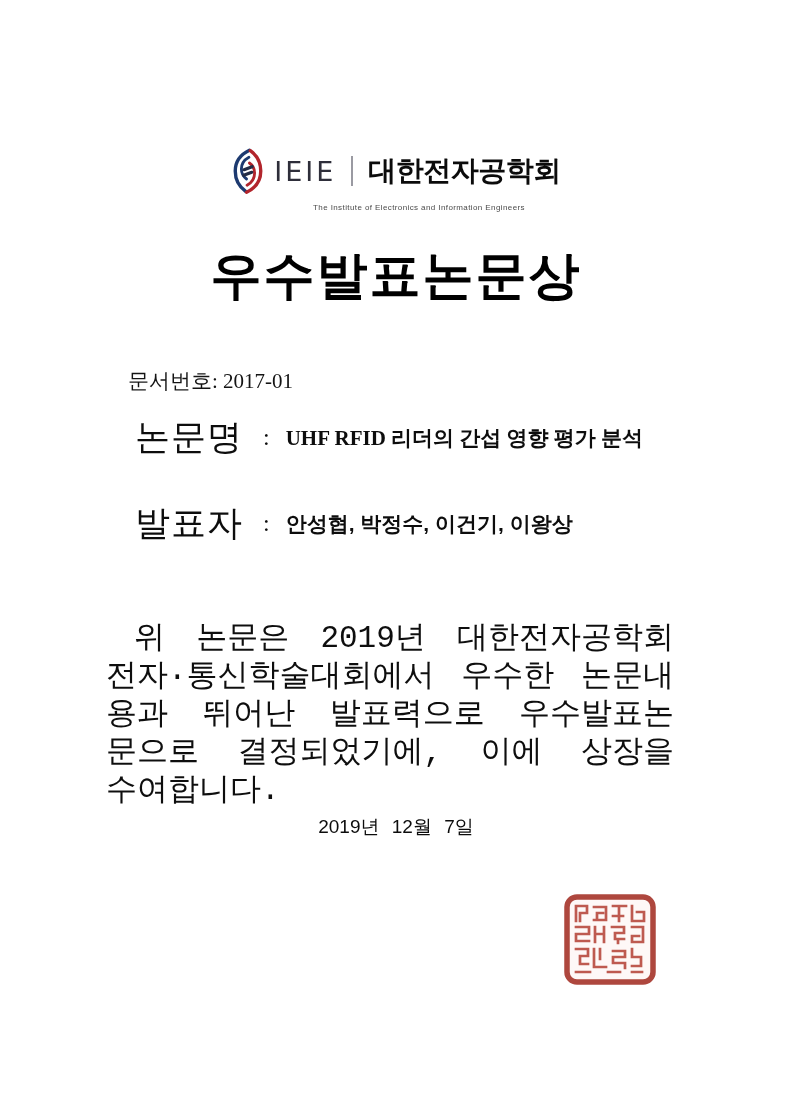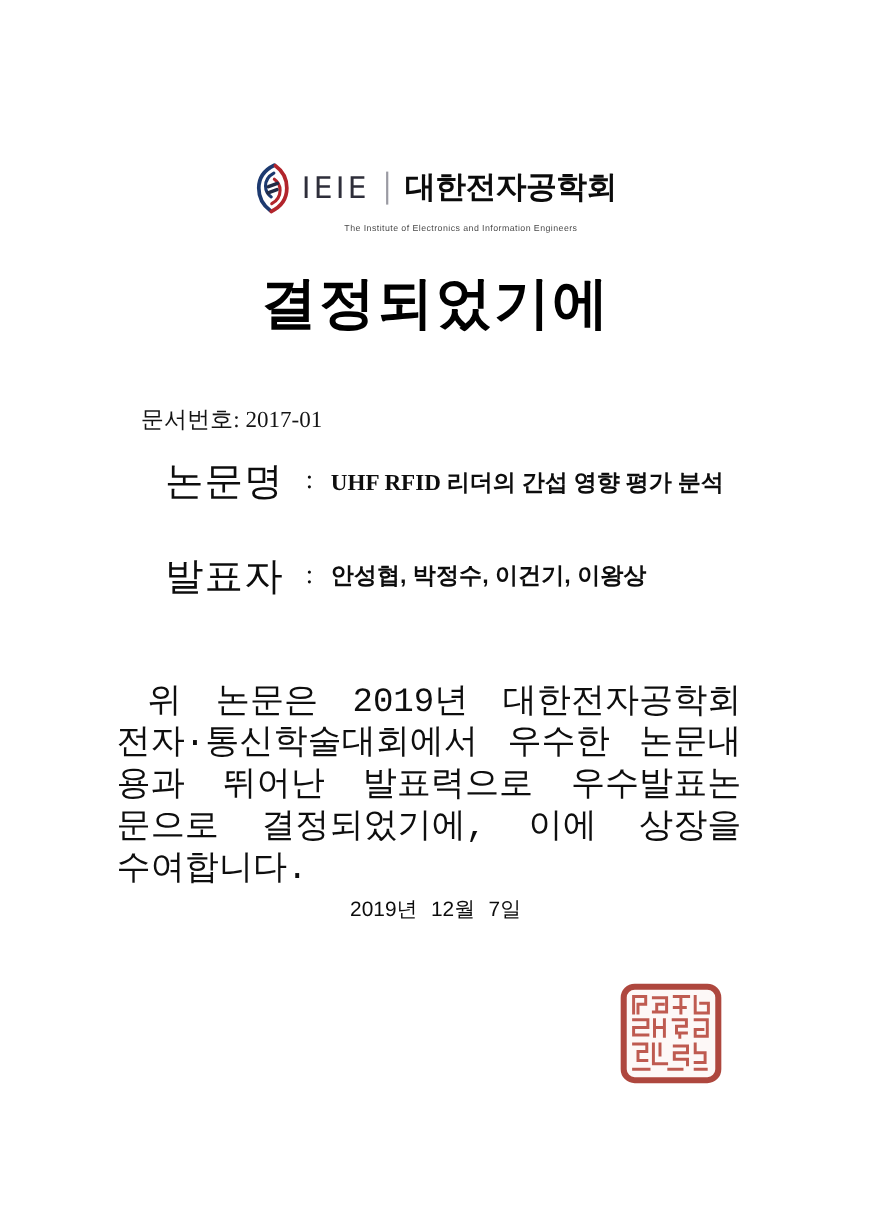--- a/index.html
+++ b/index.html
@@ -24,21 +24,21 @@
   .logo-row { display: flex; align-items: center; gap: 9px; }
   .logo-icon { width: 34px; height: 50px; display: block; }
   .logo-acronym {
     font-family: "DejaVu Sans", sans-serif;
     font-size: 27px; font-weight: 500; letter-spacing: 3px;
     color: #2e2e3a; line-height: 1;
   }
   .logo-divider { width: 2px; height: 30px; background: #9a9aa2; margin: 0 6px; }
   .logo-orgname {
     font-size: 28px; font-weight: 800; color: #0b0b0b;
-    font-family: Liberation Serif, serif; line-height: 1; letter-spacing: -0.5px;
+    font-family: Liberation Sans, sans-serif; line-height: 1; letter-spacing: -0.5px;
   }
   .logo-tagline {
     margin-top: 7px; margin-left: 46px;
     font-size: 8px; color: #4b4b4b; letter-spacing: 0.4px;
     font-family: "Liberation Sans", sans-serif;
   }
 
   
   .award-title {
     position: absolute; top: 242px; left: 0; right: 0;
@@ -49,21 +49,21 @@
   }
 
   
   .doc-number {
     position: absolute; left: 128px; top: 367px;
     font-family: "Liberation Serif", serif;
     font-size: 21px; color: #141414;
   }
 
   
-  .field-row { position: absolute; left: 135px; display: flex; align-items: center; margin-left: 15px; }
+  .field-row { position: absolute; left: 135px; display: flex; align-items: center; }
   .field-row.row-paper { top: 416px; }
   .field-row.row-presenter { top: 502px; }
   .field-label {
     font-family: "Liberation Serif", serif;
     font-size: 35px; font-weight: 400; color: #0d0d0d;
     letter-spacing: 1px; line-height: 1.25; white-space: nowrap;
   }
   .field-colon {
     font-family: "Liberation Serif", serif;
     font-size: 24px; color: #0d0d0d;
@@ -128,21 +128,21 @@
         <path d="M13.8 24.6 L22.4 21.4" stroke="#232c46" stroke-width="3.4" stroke-linecap="round"></path>
         <path d="M13.4 30.6 L22 27.4" stroke="#232c46" stroke-width="3.4" stroke-linecap="round"></path>
       </svg>
       <span class="logo-acronym">IEIE</span>
       <span class="logo-divider"></span>
       <span class="logo-orgname">대한전자공학회</span>
     </div>
     <div class="logo-tagline">The Institute of Electronics and Information Engineers</div>
   </div>
 
-  <div class="award-title">결정되었기에</div>
+  <div class="award-title">우수발표논문상</div>
 
   <div class="doc-number">문서번호: 2017-01</div>
 
   <div class="field-row row-paper">
     <span class="field-label">논문명</span>
     <span class="field-colon">:</span>
     <span class="field-value-paper">UHF RFID 리더의 간섭 영향 평가 분석</span>
   </div>
 
   <div class="field-row row-presenter">

